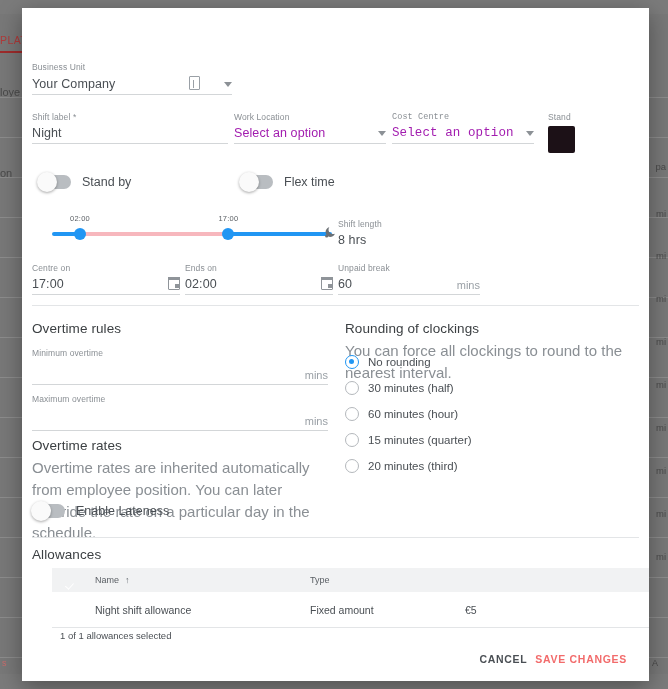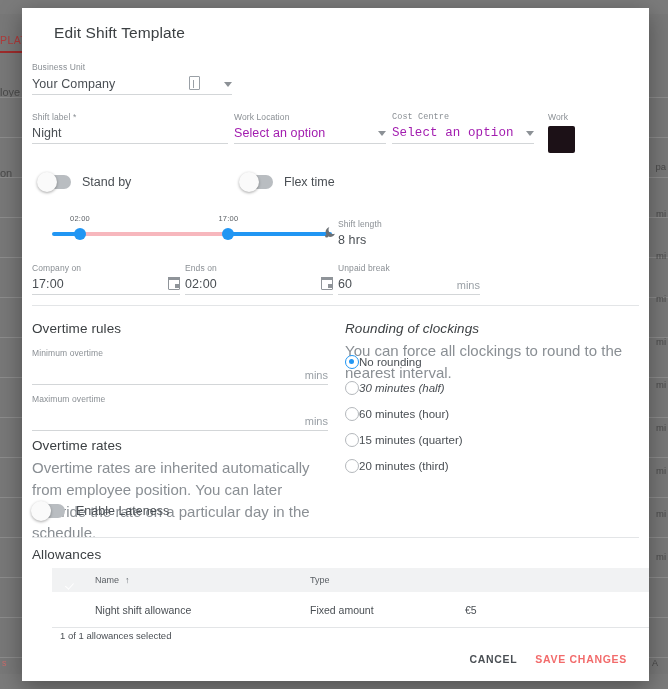--- a/index.html
+++ b/index.html
@@ -146,21 +146,21 @@
   .divider { position: absolute; height: 1px; background: #e3e5e7; }
   .sec-title {
     position: absolute; font-size: 13.5px; color: #3c4043; font-weight: 500;
     letter-spacing: .1px;
   }
   .sec-sub {
     position: absolute; font-size: 15px; color: #8a8f94; line-height: 1.45;
   }
 
   
-  .radio-row { position: absolute; display: flex; align-items: center; gap: 0; }
+  .radio-row { position: absolute; display: flex; align-items: center; gap: 9px; }
   .radio {
     width: 14px; height: 14px; border-radius: 50%;
     border: 1.6px solid #b4b8bc; position: relative; flex: none;
   }
   .radio.on { border-color: #2196f3; }
   .radio.on::after {
     content: ""; position: absolute; left: 2.6px; top: 2.6px;
     width: 5.6px; height: 5.6px; border-radius: 50%; background: #2196f3;
   }
   .radio-label { font-size: 11.5px; color: #4a4f54; }
@@ -192,21 +192,21 @@
   .sort-arrow { font-size: 9px; color: #6a6f74; }
   .tbl-caption {
     position: absolute; left: 38px; top: 622px;
     font-size: 9.5px; color: #4a4f54;
   }
 
   
   .footer {
     position: absolute; left: 0; right: 0; bottom: 0; height: 44px;
     display: flex; align-items: center; justify-content: flex-end;
-    gap: 18px; padding-right: 22px;
+    gap: 8px; padding-right: 22px;
   }
   .btn-text {
     font-size: 10.5px; letter-spacing: .7px; font-weight: 600;
     background: none; border: none; cursor: pointer;
     font-family: "Liberation Sans", sans-serif;
   }
   .btn-cancel { color: #4a4f54; }
   .btn-save { color: #f26b6b; }
 </style>
 </head>
@@ -250,21 +250,20 @@
     <div class="bg-right-text" style="top:537px">mi</div>
 
     <div class="bg-footer-left">s</div>
     <div class="bg-footer-right">A</div>
   </div>
 </div>
 
 <div class="modal">
   <div class="modal-body">
 
-    <div class="dlg-title">Edit Shift Template</div>
 
     <div class="field" style="left:10px; top:104px; width:196px;">
       <div class="flabel">Shift label *</div>
       <div class="fvalue-row">
         <div class="fvalue">Night</div>
       </div>
     </div>
 
     <div class="field" style="left:10px; top:54px; width:200px;">
       <div class="flabel">Business Unit</div>
@@ -287,21 +286,21 @@
 
     <div class="field" style="left:370px; top:104px; width:142px;font-family:Liberation Mono, monospace;">
       <div class="flabel">Cost Centre</div>
       <div class="fvalue-row">
         <div class="fvalue placeholder">Select an option</div>
         <span class="caret"></span>
       </div>
     </div>
 
     <div class="color-swatch-wrap">
-      <div class="flabel">Work</div>
+      <div class="flabel">Stand</div>
       <div class="color-swatch" id="colorSwatch" style="background: rgb(28, 17, 23);"></div>
     </div>
 
     <div class="toggle-row" style="left:16px; top:167px;">
       <div class="toggle">
           <div class="knob"></div>
         </div>
       <div class="toggle-label">Stand by</div>
     </div>
     <div class="toggle-row" style="left:218px; top:167px;">
@@ -323,21 +322,21 @@
       </div>
     </div>
     <div class="moon-icon">
       <svg width="16" height="16" viewBox="0 0 24 24">
         <path d="M19 14.5c-4.2 1.6-8.6-.9-9.2-5.3-.2-1.6.3-3.1 1.2-4.2-3.9 1-6.3 5-5.3 8.9 1 3.9 5 6.3 8.9 5.3 2-.5 3.6-1.9 4.4-3.7z" fill="#6b7075"></path>
         <circle cx="7" cy="18" r="2.4" fill="#6b7075"></circle>
       </svg>
     </div>
 
     <div class="field" style="left:10px; top:255px; width:148px;">
-      <div class="flabel">Company on</div>
+      <div class="flabel">Centre on</div>
       <div class="fvalue-row">
         <div class="fvalue">17:00</div>
         <span class="cal-icon"></span>
       </div>
     </div>
 
     <div class="field" style="left:163px; top:255px; width:148px;">
       <div class="flabel">Ends on</div>
       <div class="fvalue-row">
         <div class="fvalue">02:00</div>
@@ -374,28 +373,28 @@
       <div class="flabel">Maximum overtime</div>
       <div class="fvalue-row" style="margin-top:11px;">
         <div class="fvalue"></div>
         <span class="fsuffix">mins</span>
       </div>
     </div>
 
     <div class="sec-title" style="left:10px; top:430px;">Overtime rates</div>
     <div class="sec-sub" style="left:10px; top:449px; width:296px;">Overtime rates are inherited automatically from employee position. You can later override the rate on a particular day in the schedule.</div>
 
-    <div class="sec-title" style="left:323px; top:313px;font-style:italic;">Rounding of clockings</div>
+    <div class="sec-title" style="left:323px; top:313px;">Rounding of clockings</div>
     <div class="sec-sub" style="left:323px; top:332px; width:290px;">You can force all clockings to round to the nearest interval.</div>
 
     <div class="radio-row" style="left:323px; top:347px;">
       <span class="radio on"></span>
       <span class="radio-label">No rounding</span>
     </div>
-    <div class="radio-row" style="left:323px; top:373px;font-style:italic;">
+    <div class="radio-row" style="left:323px; top:373px;">
       <span class="radio"></span>
       <span class="radio-label">30 minutes (half)</span>
     </div>
     <div class="radio-row" style="left:323px; top:399px;">
       <span class="radio"></span>
       <span class="radio-label">60 minutes (hour)</span>
     </div>
     <div class="radio-row" style="left:323px; top:425px;">
       <span class="radio"></span>
       <span class="radio-label">15 minutes (quarter)</span>

